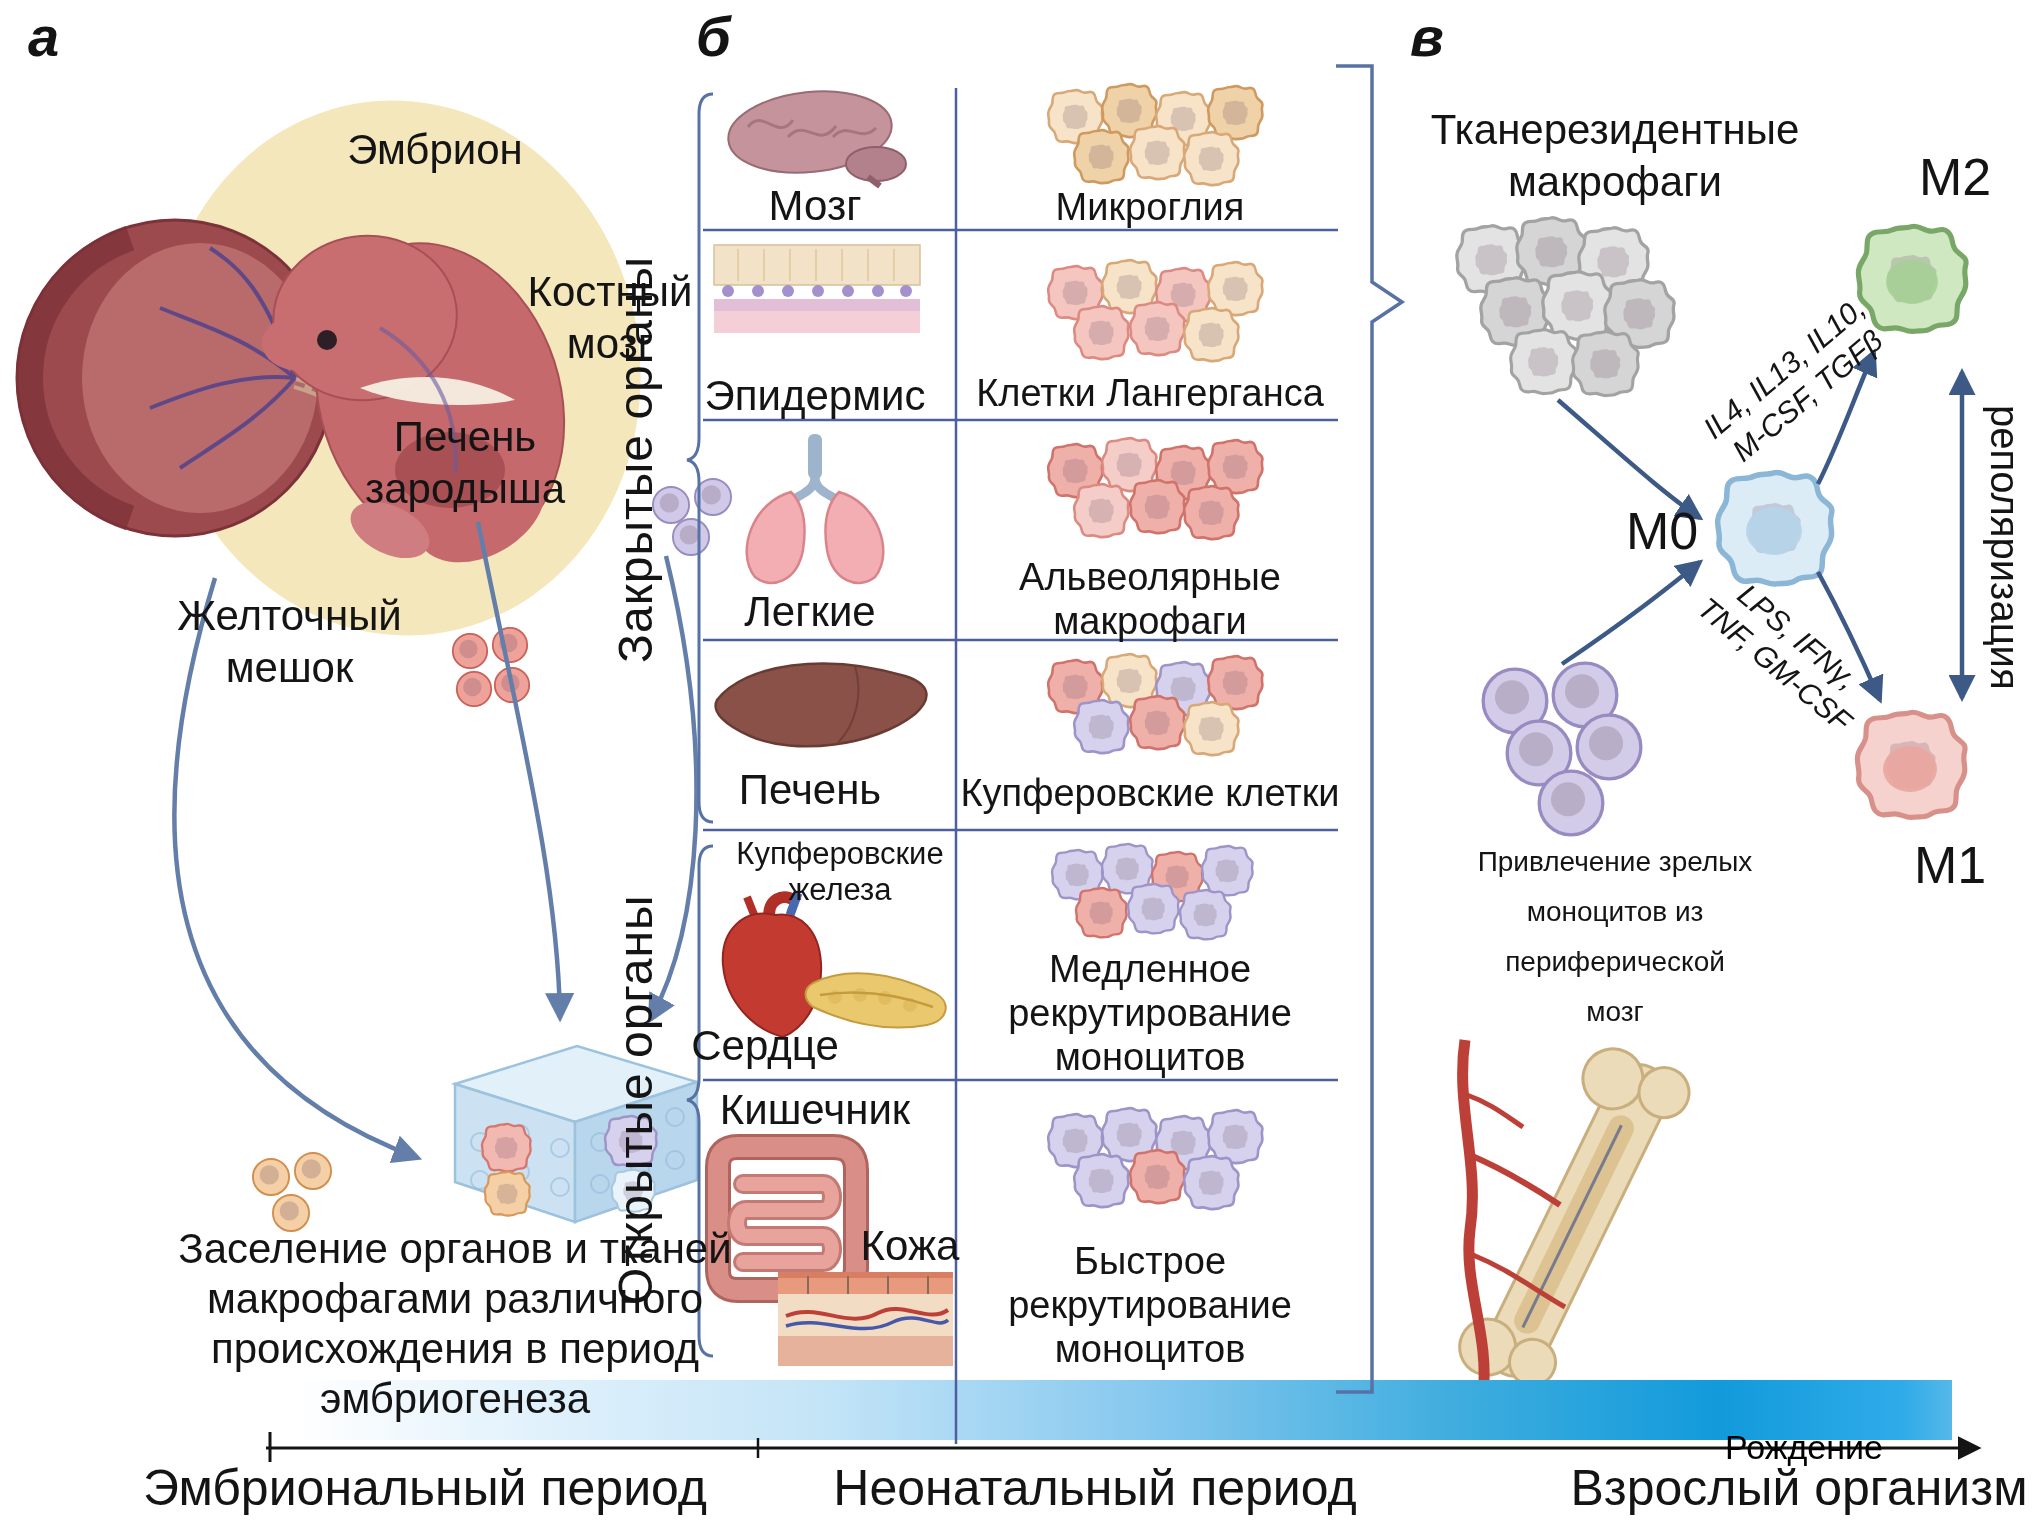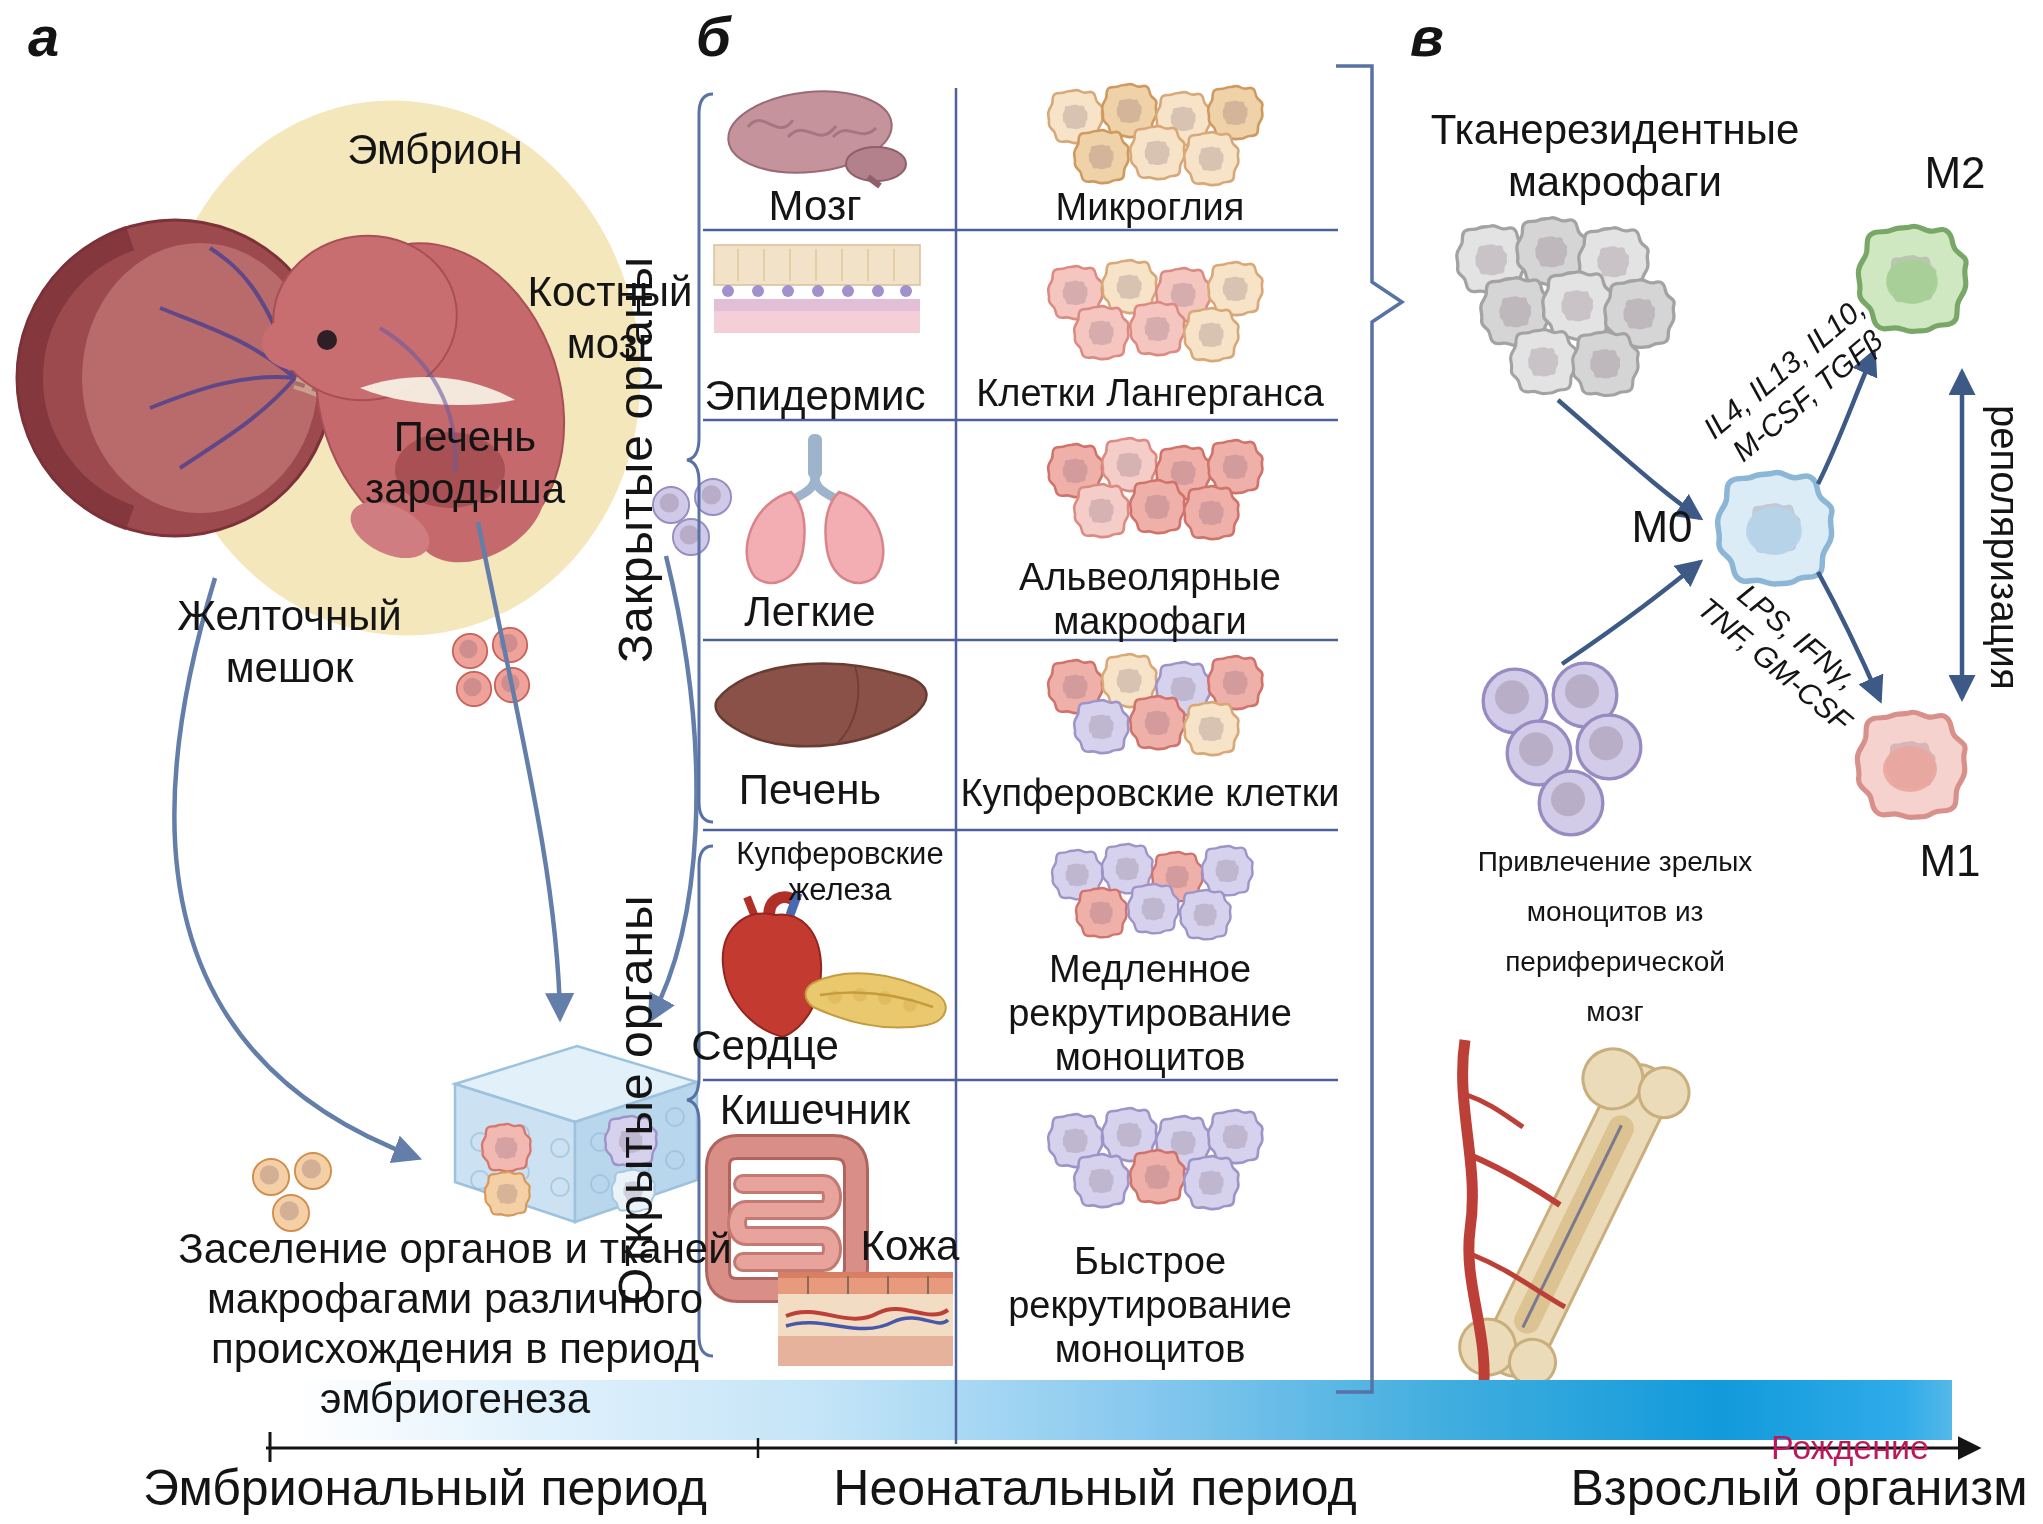--- a/index.html
+++ b/index.html
@@ -5,21 +5,21 @@
   html,body{margin:0;padding:0;background:#ffffff}
   #canvas{position:relative;width:2043px;height:1524px;background:#ffffff;overflow:hidden;
           font-family:"Liberation Sans",sans-serif;color:#141414}
   .art{position:absolute}
   .t{position:absolute;text-align:center;line-height:1.15;white-space:nowrap;color:#141414}
   .pl{position:absolute;font-style:italic;font-weight:700;font-size:56px}
   .vlabel{position:absolute;writing-mode:vertical-rl;transform:rotate(180deg);
           text-align:center;font-size:48px;letter-spacing:1px}
   .vtext{position:absolute;writing-mode:vertical-rl;text-align:center;font-size:40px}
   .rot{position:absolute;text-align:center;font-size:30px;font-style:italic;line-height:1.2;white-space:nowrap}
-  .f42{font-size:42px}.f38{font-size:38px}.f48{font-size:44px}.f40{font-size:28px}
+  .f42{font-size:42px}.f38{font-size:38px}.f48{font-size:52px}.f40{font-size:28px}
   .f50{font-size:50px}.f31{font-size:31px}.f34{font-size:34px}
   svg{position:absolute;overflow:visible}
 </style>
 </head>
 <body>
 
 <div id="canvas">
 
   <svg width="0" height="0">
     <defs>
@@ -414,18 +414,18 @@
     <div>TNF, GM-CSF</div>
   </div>
 
   <div class="vtext" style="left:1982px;top:382px;height:330px">реполяризация</div>
 
   <div class="t f40" style="left:1400px;top:846px;width:430px">Привлечение зрелых</div>
   <div class="t f40" style="left:1400px;top:896px;width:430px">моноцитов из</div>
   <div class="t f40" style="left:1400px;top:946px;width:430px">периферической</div>
   <div class="t f40" style="left:1400px;top:996px;width:430px">мозг</div>
 
-  <div class="t f34" style="left:1740px;top:1428px;width:220px;color:#be185d">Рождение</div>
+  <div class="t f34" style="left:1694px;top:1428px;width:220px;color:#000000">Рождение</div>
   <div class="t f50" style="left:95px;top:1460px;width:660px">Эмбриональный период</div>
   <div class="t f50" style="left:812px;top:1460px;width:566px">Неонатальный период</div>
   <div class="t f50" style="left:1558px;top:1460px;width:482px">Взрослый организм</div>
 
 </div>
 
 </body></html>

